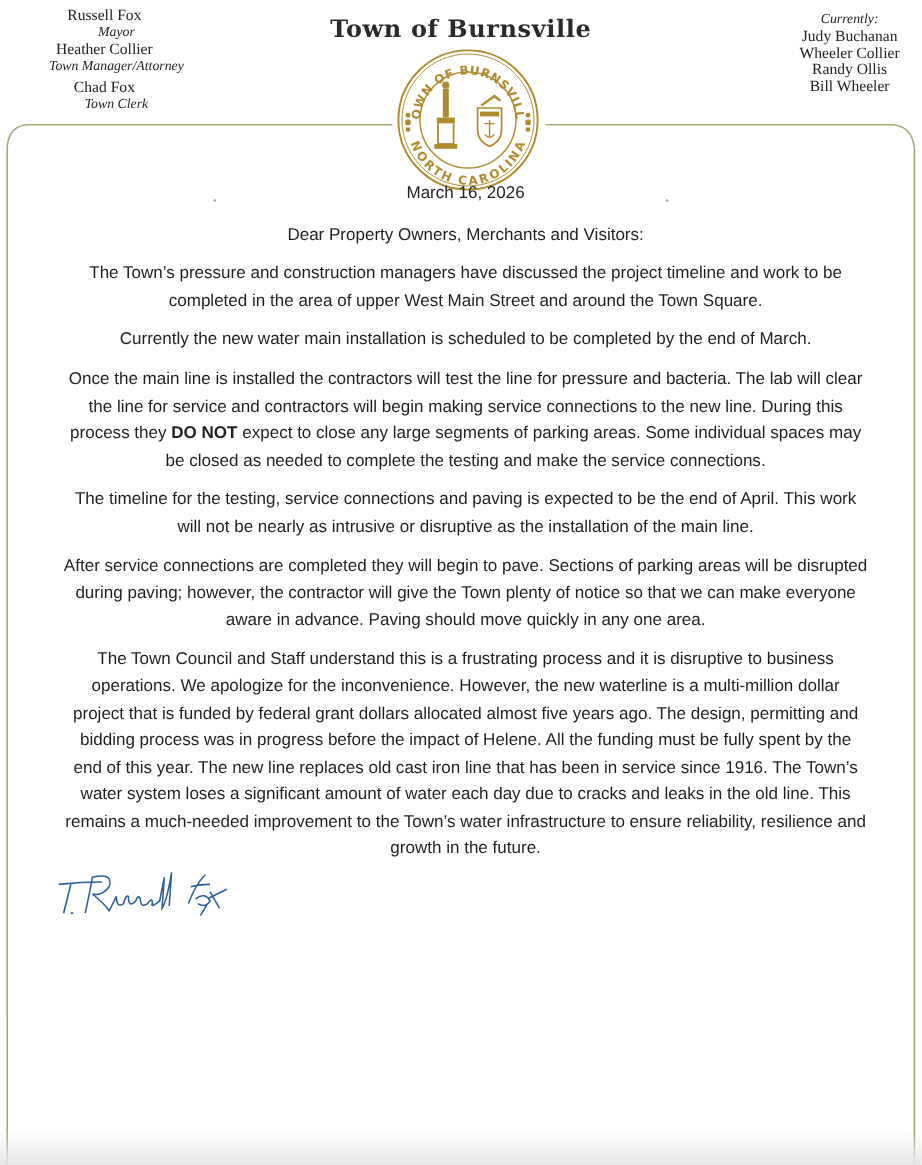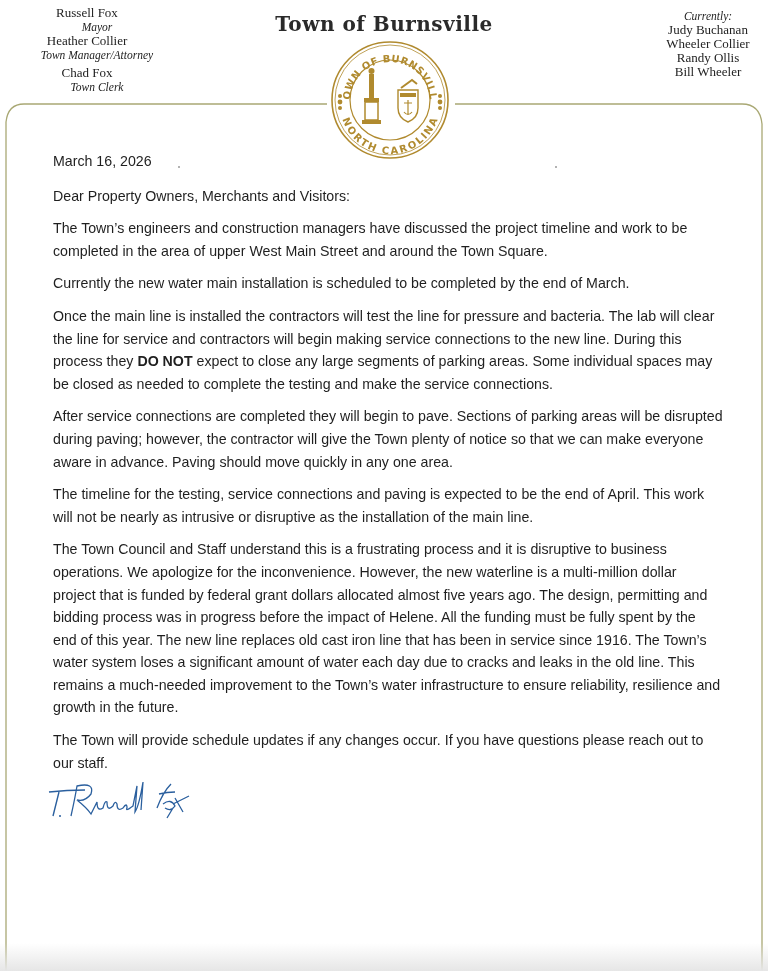--- a/index.html
+++ b/index.html
@@ -41,21 +41,21 @@
     .frame-svg { position: absolute; left: 0; top: 0; width: 768px; height: 971px; pointer-events: none; }
 
     
     .seal { position: absolute; left: 320px; top: 40px; width: 140px; height: 120px; }
 
     
     .letter {
       position: absolute; left: 53px; top: 150px; width: 670px;
       font-size: 14.2px; line-height: 22.6px; color: #1f1f1f;
     }
-    .letter p { margin: 0 0 10px 0; }
+    .letter p { margin: 0 0 10px 0; text-align: center; }
     .letter .date { margin-bottom: 12px; }
     .letter .salutation { margin-bottom: 10px; }
     .letter b { font-weight: bold; }
     .closing { margin-top: 4px; }
     .signature { height: 40px; position: relative; }
     .signature svg { position: absolute; left: -6px; top: -6px; }
     .signer { margin-top: 0; }
 
     .bottom-fade {
       position: absolute; left: 0; right: 0; bottom: 0; height: 28px;
@@ -123,27 +123,26 @@
 
     <path d="M 78 50 L 98 50 L 98 68 Q 98 78 88 82 Q 78 78 78 68 Z" fill="none" stroke="#b08a2e" stroke-width="1.4"></path>
     <rect x="80" y="53" width="16" height="4" fill="#b08a2e"></rect>
     <path d="M 88 60 L 88 74 M 84 63 L 92 63 M 84 72 Q 88 77 92 72" stroke="#b08a2e" stroke-width="1.2" fill="none"></path>
     <path d="M 81 48 L 92 40 L 97 44" stroke="#b08a2e" stroke-width="2" fill="none"></path>
   </svg>
 
   <div class="letter">
     <p class="date">March 16, 2026</p>
     <p class="salutation">Dear Property Owners, Merchants and Visitors:</p>
-    <p>The Town’s engineers and construction managers have discussed the project timeline and work to be completed in the area of upper West Main Street and around the Town Square.</p>
+    <p>The Town’s pressure and construction managers have discussed the project timeline and work to be completed in the area of upper West Main Street and around the Town Square.</p>
     <p>Currently the new water main installation is scheduled to be completed by the end of March.</p>
     <p><span>Once the main line is installed the contractors will test the line for pressure and bacteria. The lab will clear the line for service and contractors will begin making service connections to the new line. During this process they </span><b>DO NOT</b><span> expect to close any large segments of parking areas. Some individual spaces may be closed as needed to complete the testing and make the service connections.</span></p>
+    <p>The timeline for the testing, service connections and paving is expected to be the end of April. This work will not be nearly as intrusive or disruptive as the installation of the main line.</p>
     <p>After service connections are completed they will begin to pave. Sections of parking areas will be disrupted during paving; however, the contractor will give the Town plenty of notice so that we can make everyone aware in advance. Paving should move quickly in any one area.</p>
-    <p>The timeline for the testing, service connections and paving is expected to be the end of April. This work will not be nearly as intrusive or disruptive as the installation of the main line.</p>
     <p>The Town Council and Staff understand this is a frustrating process and it is disruptive to business operations. We apologize for the inconvenience. However, the new waterline is a multi-million dollar project that is funded by federal grant dollars allocated almost five years ago. The design, permitting and bidding process was in progress before the impact of Helene. All the funding must be fully spent by the end of this year. The new line replaces old cast iron line that has been in service since 1916. The Town’s water system loses a significant amount of water each day due to cracks and leaks in the old line. This remains a much-needed improvement to the Town’s water infrastructure to ensure reliability, resilience and growth in the future.</p>
-    <p>The Town will provide schedule updates if any changes occur. If you have questions please reach out to our staff.</p>
     <div class="signature">
       <svg width="160" height="50" viewBox="0 0 160 50">
         <path d="M 2 14 Q 20 12 38 12 M 12 14 Q 8 30 6 38 M 12 38 L 14 38" stroke="#2a5f9e" stroke-width="1.4" fill="none"></path>
         <path d="M 24 38 Q 28 20 30 8 Q 48 4 44 16 Q 38 24 30 22 Q 40 30 44 36 Q 48 28 50 24 Q 50 34 56 30 Q 58 22 60 24 Q 60 34 66 28 Q 68 22 70 26 Q 70 34 76 30 Q 80 24 80 30 Q 78 34 86 28 L 90 8 L 88 34 Q 92 28 96 4 L 94 32" stroke="#2a5f9e" stroke-width="1.3" fill="none"></path>
         <path d="M 110 30 Q 116 14 124 6 M 112 16 Q 120 14 128 14 M 116 26 Q 124 20 128 28 Q 124 34 118 30 M 126 26 L 142 18 M 128 20 L 136 34 M 120 40 L 126 30" stroke="#2a5f9e" stroke-width="1.3" fill="none"></path>
       </svg>
     </div>
   </div>
 
   <div class="speck" style="left:178px; top:166px;"></div>

